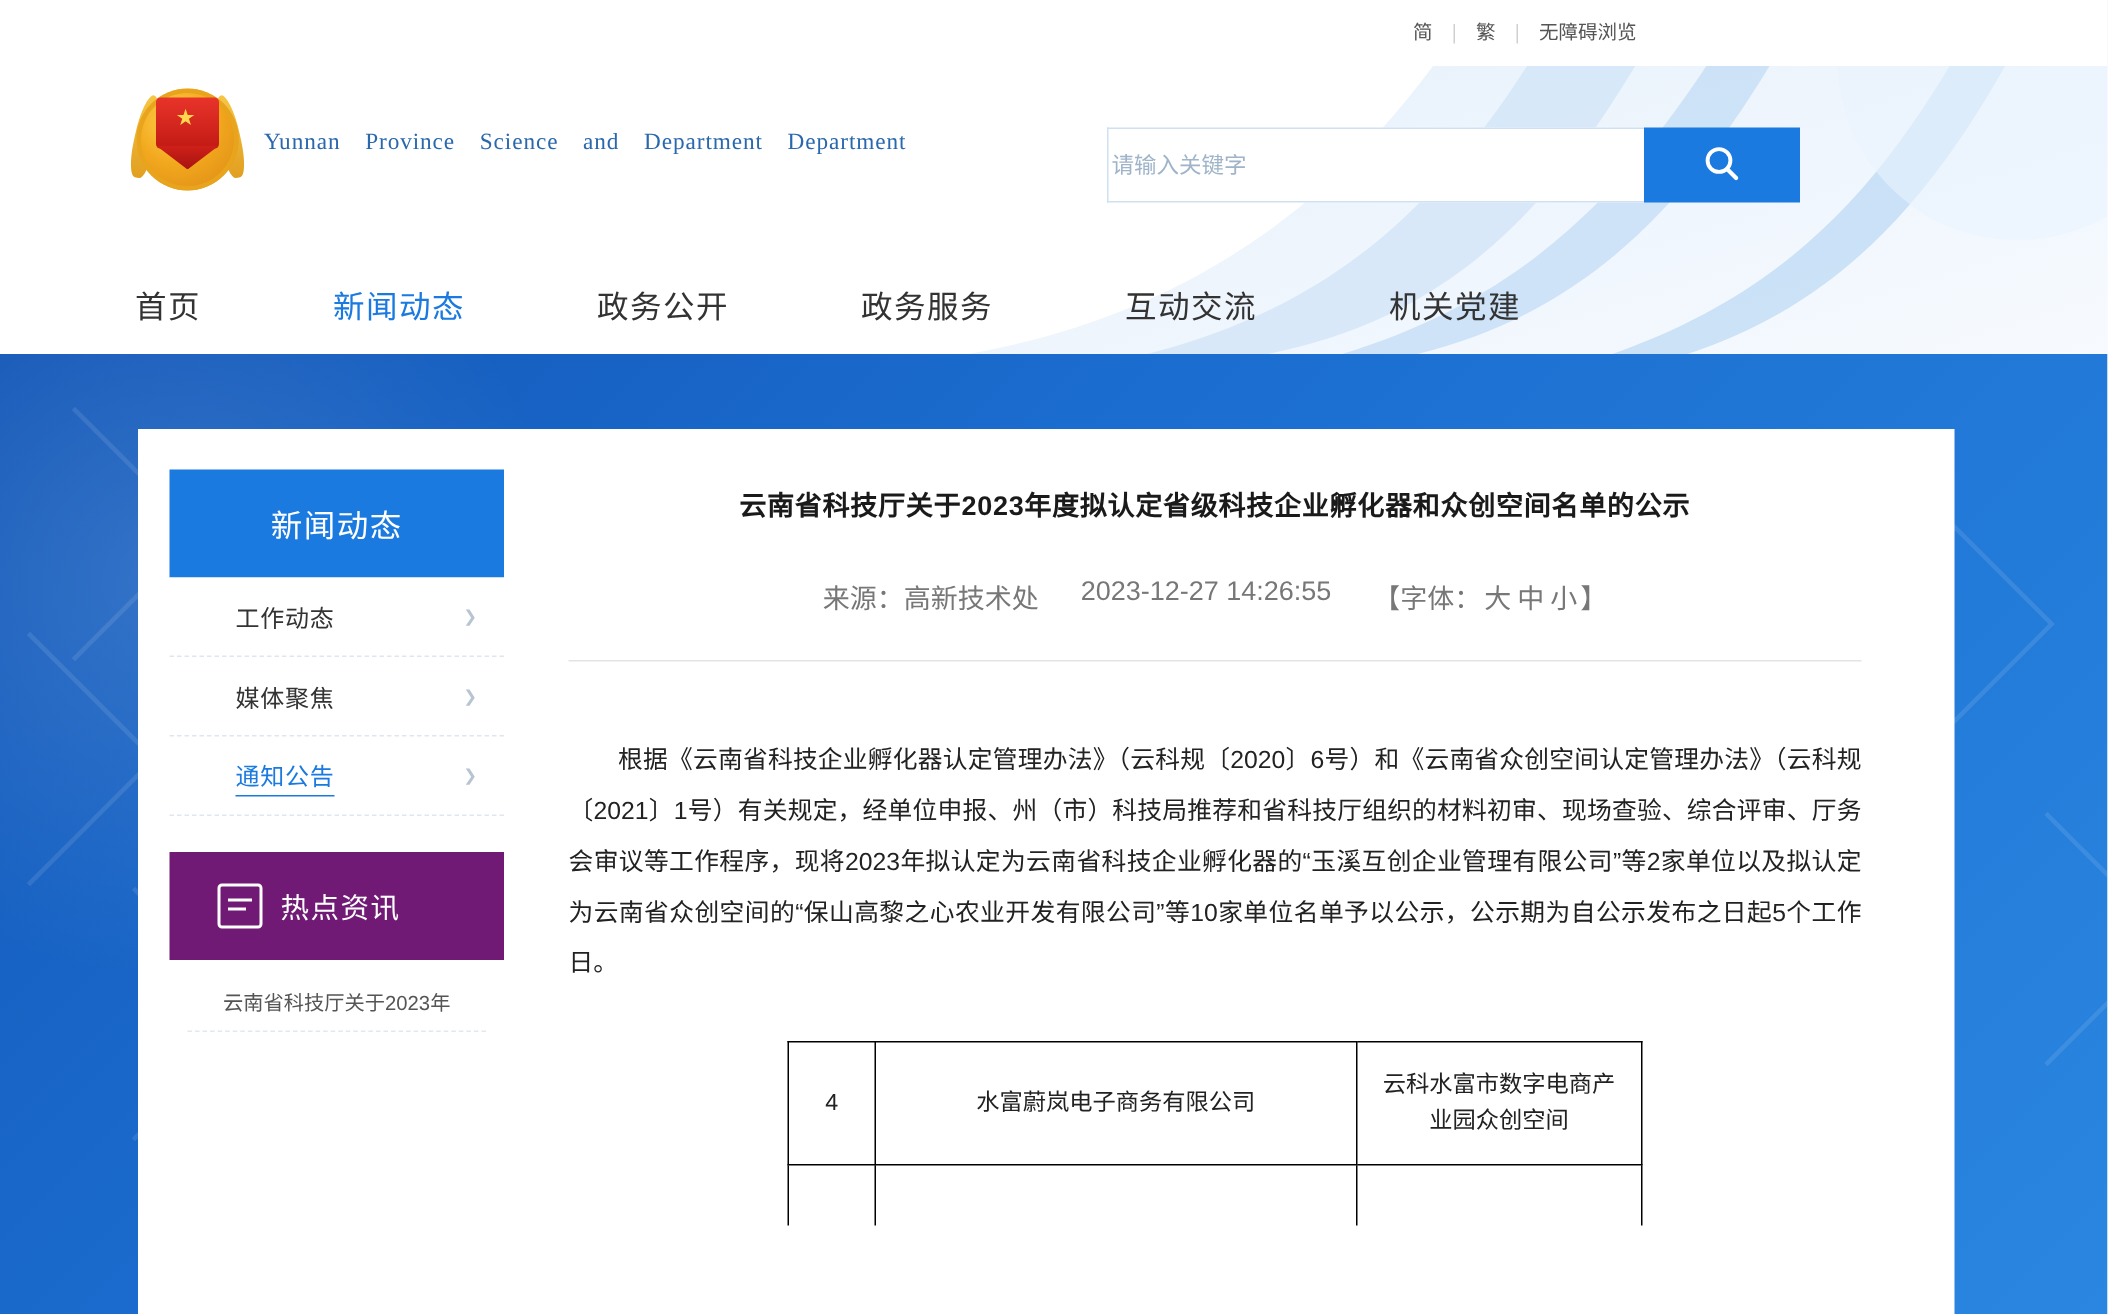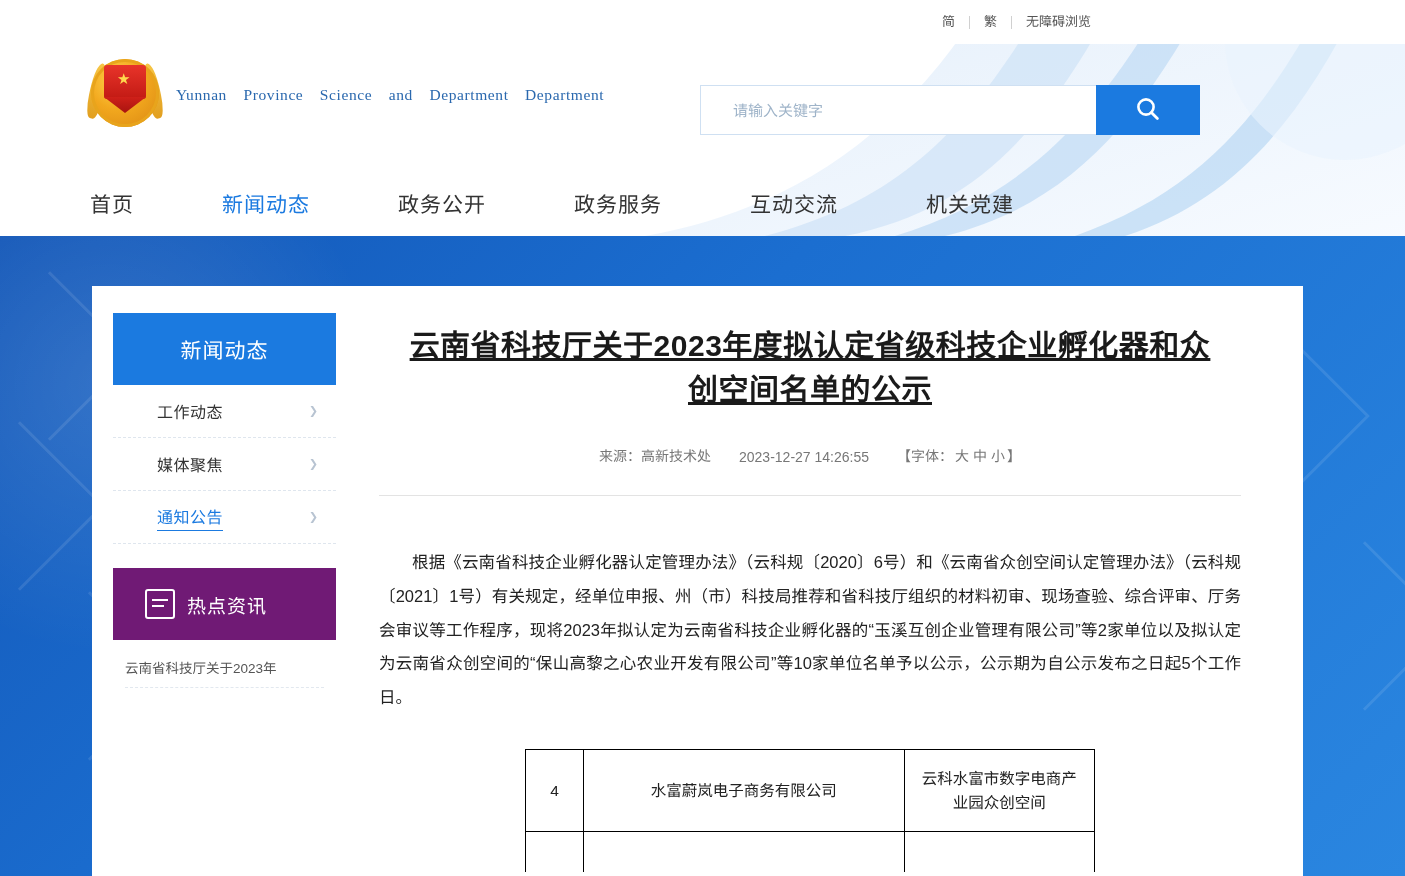--- a/index.html
+++ b/index.html
@@ -143,26 +143,26 @@
   
   .search {
     position: absolute;
     right: 205px;
     top: 85px;
     display: flex;
     height: 50px;
     z-index: 5;
   }
   .search input {
-    width: 396px;
+    width: 358px;
     height: 50px;
     border: 1px solid #cfe0f2;
     border-right: none;
     background: #fff;
-    padding: 0 32px;
+    padding: 0 2px;
     font-size: 15px;
     color: #333;
     outline: none;
     font-family: "Liberation Sans", sans-serif;
     margin-left: 32px;
   }
   .search input::placeholder { color: #9fb4c9; }
   .search-btn {
     width: 104px;
     height: 50px;
@@ -301,56 +301,55 @@
   }
   .hot-icon:before, .hot-icon:after {
     content: "";
     position: absolute;
     left: 5px;
     height: 2px;
     background: #fff;
   }
   .hot-icon:before { top: 8px; width: 16px; }
   .hot-icon:after  { top: 14px; width: 12px; }
-  .hot-list { padding: 18px 12px 0 12px; width: 223px; }
+  .hot-list { padding: 18px 12px 0 12px; width: 223px; text-align: center; }
   .hot-item {
     font-size: 13.5px;
     color: #555;
     line-height: 1.7;
     border-bottom: 1px dashed #e2e8ef;
     padding-bottom: 6px;
     overflow: hidden;
     text-overflow: ellipsis;
     white-space: nowrap;
     cursor: pointer;
   }
 
   
   .article {
     flex: 1;
     padding: 28px 62px 0 62px;
     min-width: 0;
   }
   .art-title {
-    font-size: 30px;
+    font-size: 18px;
     font-weight: bold;
     color: #1a1a1a;
     line-height: 1.45;
     text-align: center;
     letter-spacing: .5px;
     padding: 10px 16px 0 16px;
-    text-decoration: underline;
   }
   .art-meta {
     margin-top: 34px;
     display: flex;
-    align-items: flex-end;
+    align-items: flex-start;
     justify-content: center;
     gap: 28px;
-    font-size: 14px;
+    font-size: 18px;
     color: #777;
   }
   .art-meta .fs { color: #777; }
   .art-meta .fs b { font-weight: normal; cursor: pointer; margin: 0 2px; }
   .art-hr {
     margin-top: 30px;
     height: 1px;
     background: #e3e3e3;
   }
   .art-body {

